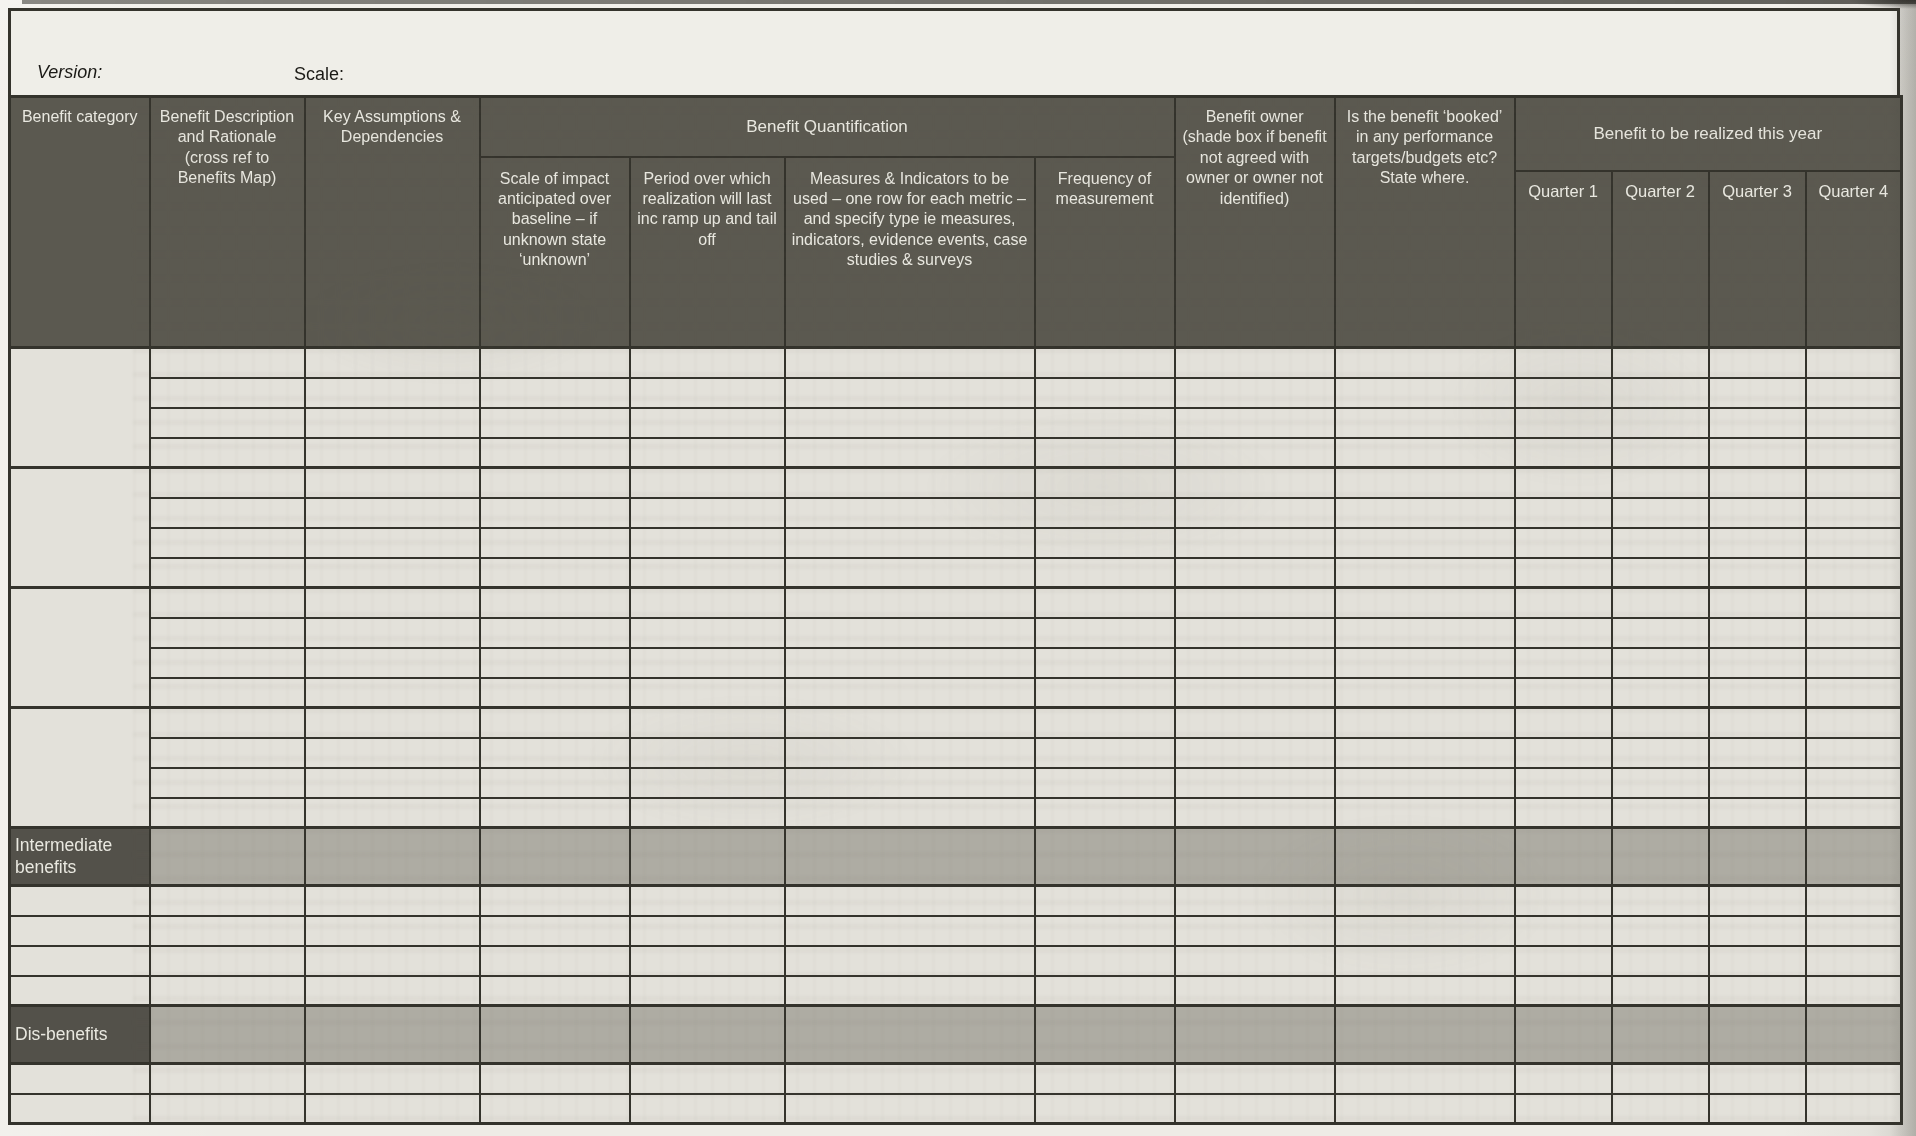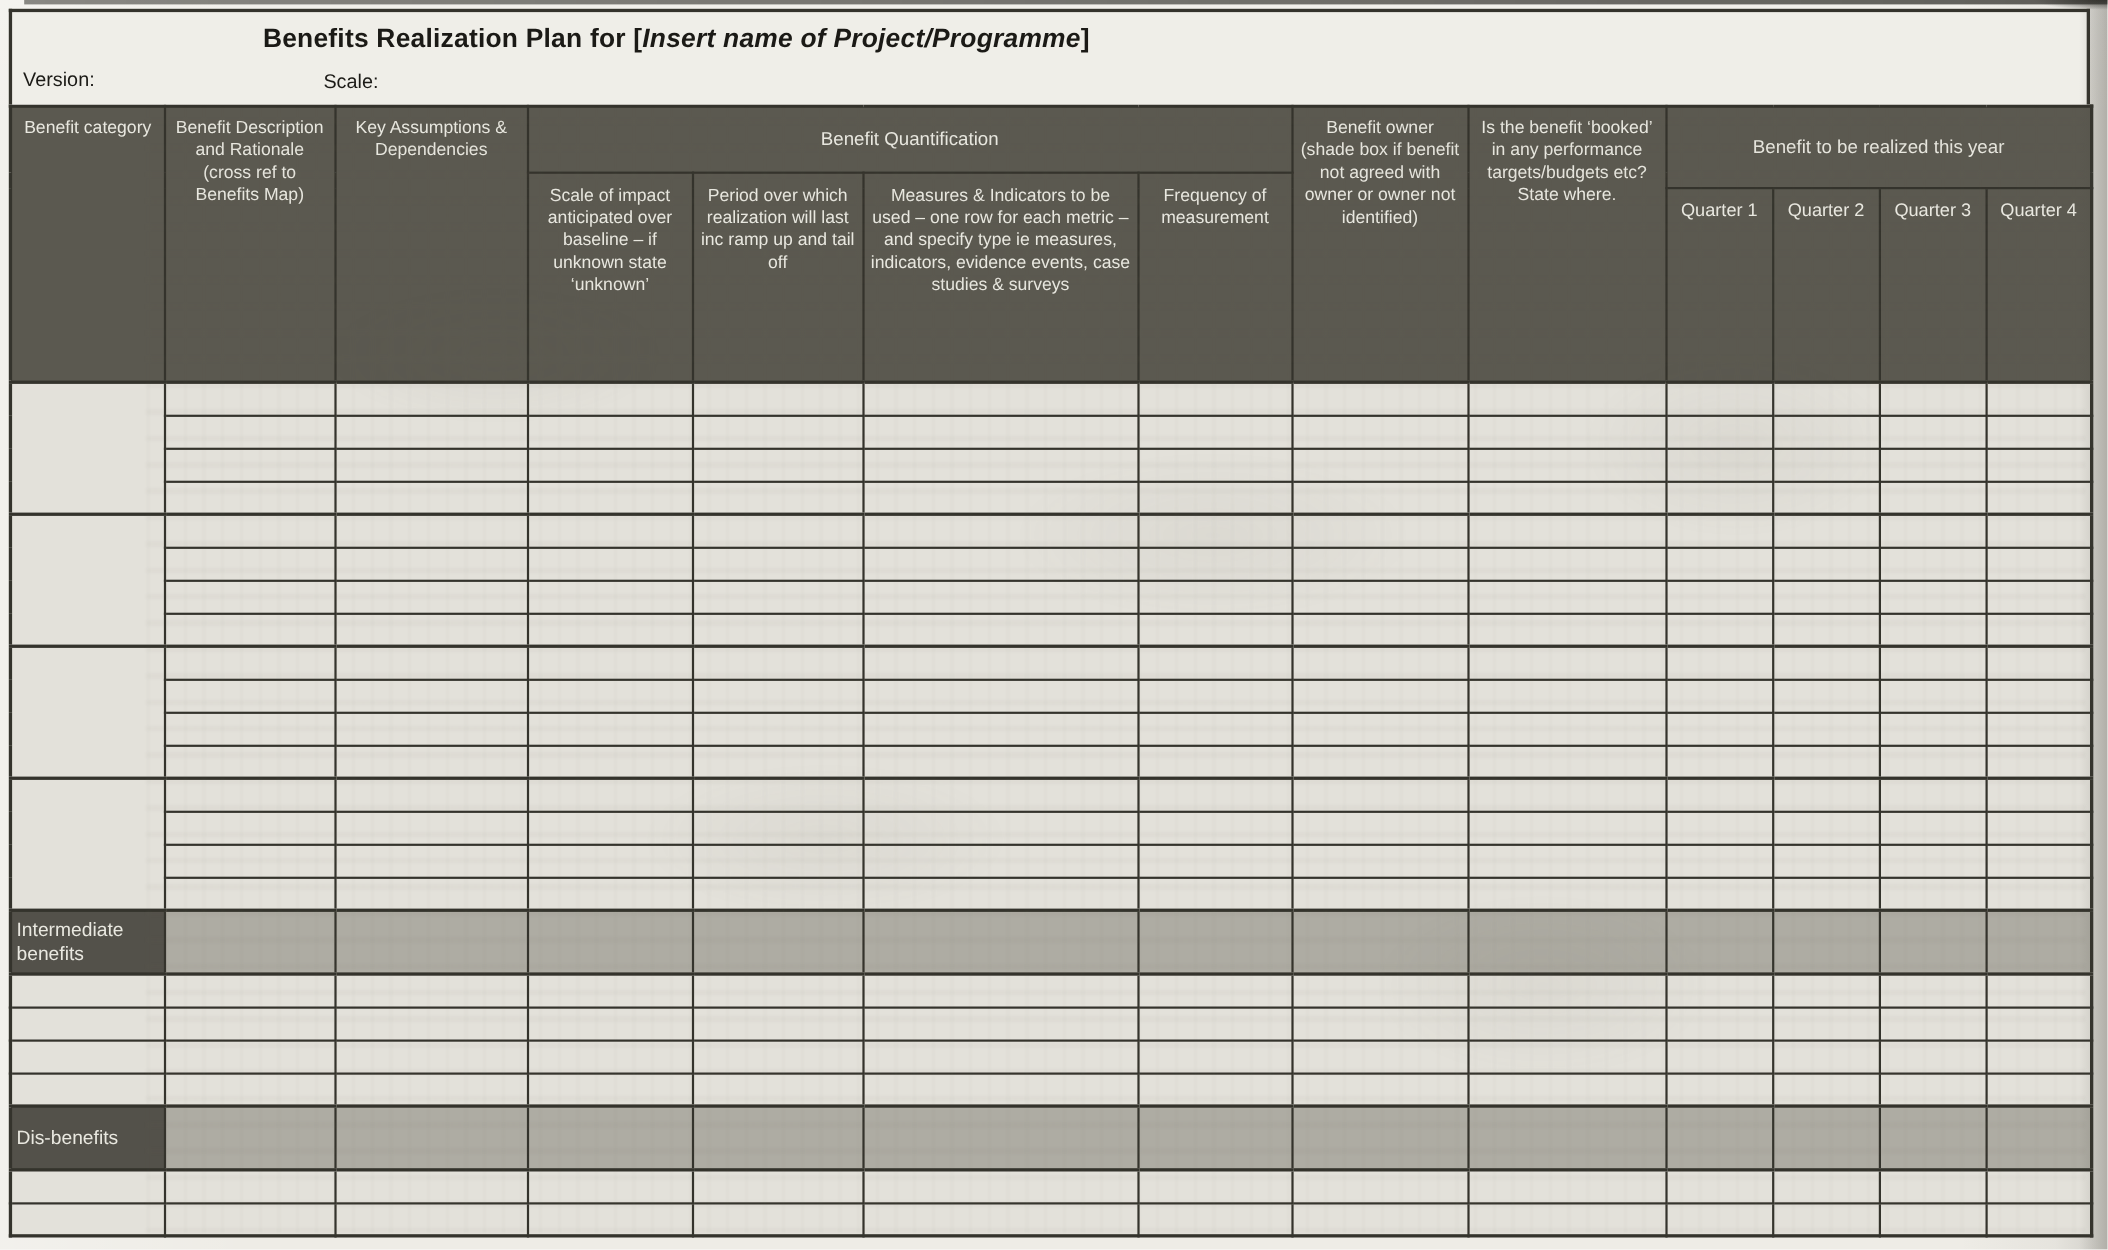--- a/index.html
+++ b/index.html
@@ -41,22 +41,22 @@
     border-bottom: none;
     background: #efeee8;
   }
   .doc-title {
     position: absolute; left: 228px; top: 11px;
     font-size: 24px; font-weight: bold; color: var(--ink, #1b1a16);
     letter-spacing: 0.2px; white-space: nowrap;
   }
   .doc-title em { font-style: italic; }
   .version-label {
-    position: absolute; left: 10px; top: 51px;
-    font-size: 18px; color: var(--ink, #1b1a16);
+    position: absolute; left: 26px; top: 51px;
+    font-size: 18px; color: var(--ink, #1b1a16); font-style: italic;
   }
   .date-label {
     position: absolute; left: 283px; top: 53px;
     font-size: 18px; color: var(--ink, #1b1a16);
   }
   table.plan {
     border-collapse: collapse;
     table-layout: fixed;
     width: 1892px;
     border: 3px solid var(--grid, #34332c);
@@ -124,21 +124,20 @@
 </head>
 <body>
 
 <div class="scene">
   <div class="page-top-edge"></div>
   <div class="corner-mark"></div>
 
   <div class="sheet">
 
     <div class="titlebar">
-      <div class="doc-title"><span>Benefits Realization Plan for [</span><em>Insert name of Project/Programme</em><span>]</span></div>
       <div class="version-label">Version:</div>
       <div class="date-label">Scale:</div>
     </div>
 
     <table class="plan">
       <colgroup>
         <col style="width:140px">
           <col style="width:155px">
           <col style="width:175px">
         <col style="width:150px">

